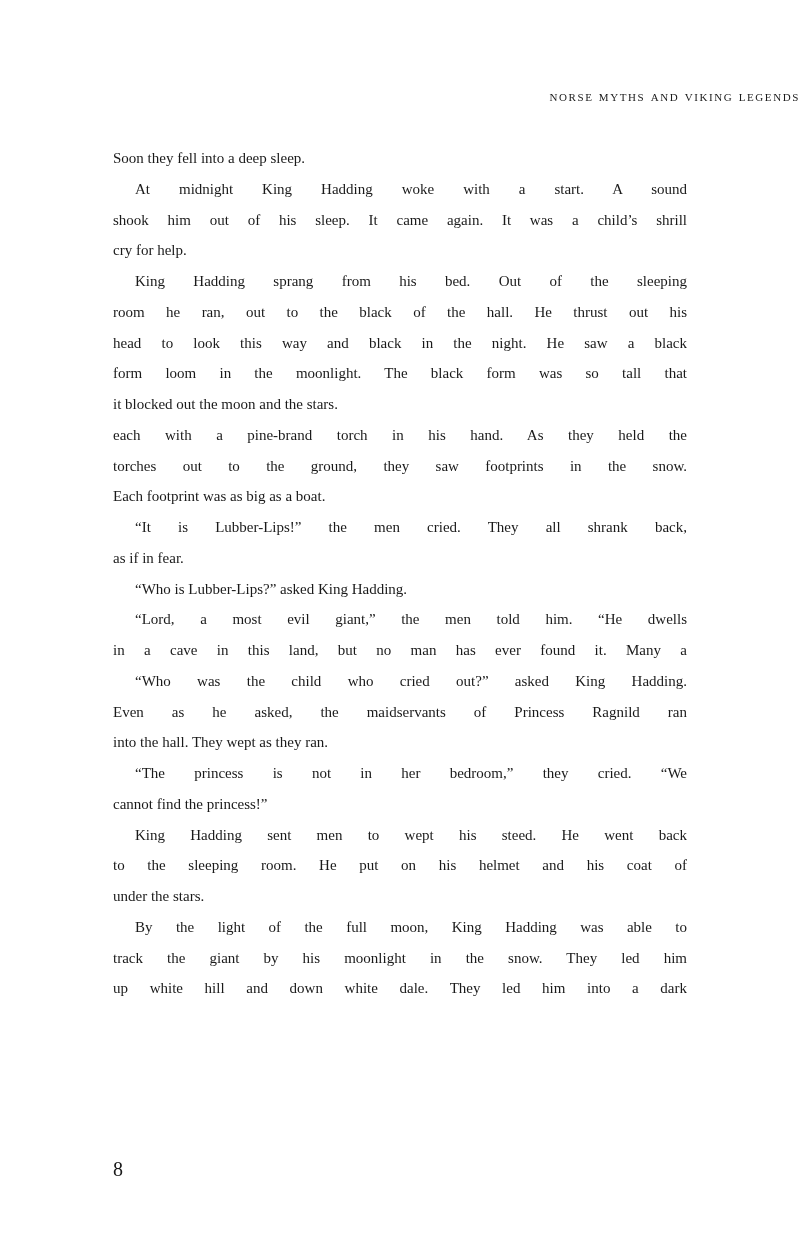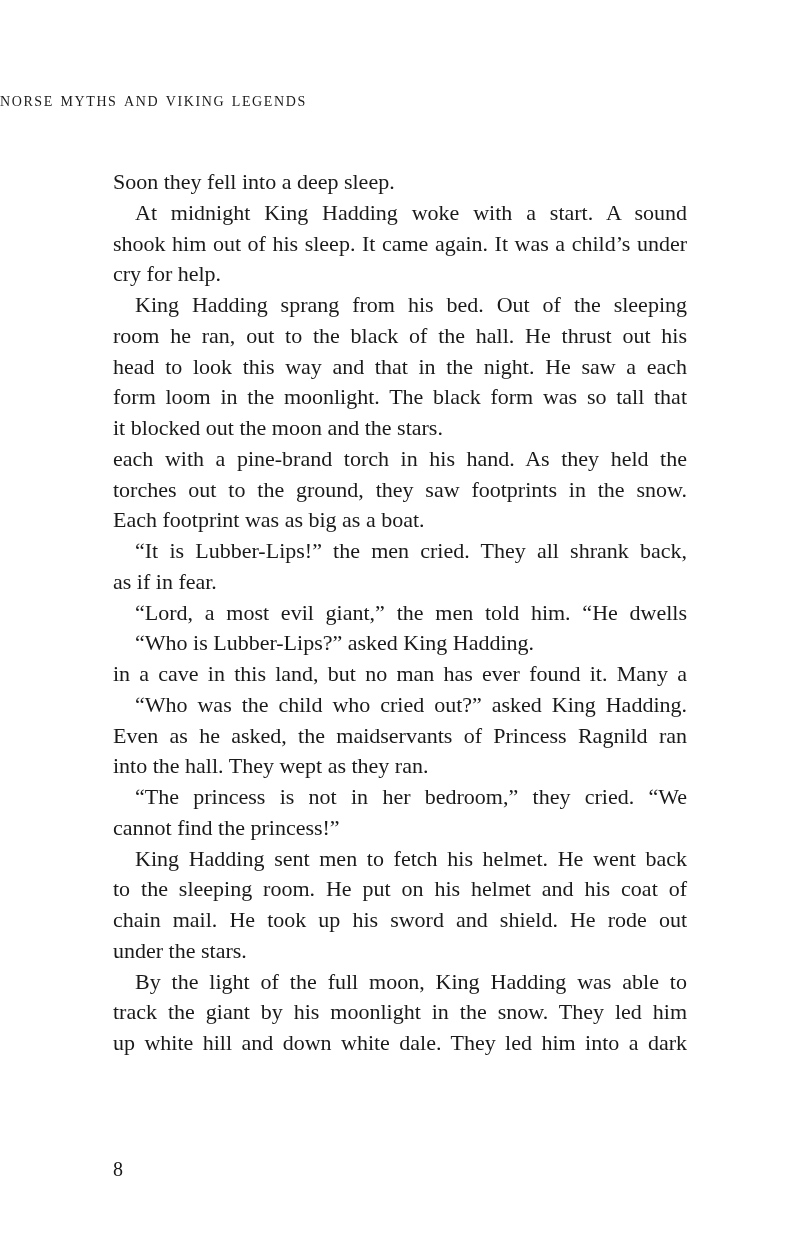--- a/index.html
+++ b/index.html
@@ -1,28 +1,28 @@
 <!DOCTYPE html>
 <html><head>
   <meta charset="utf-8">
   <style>
     html, body { margin: 0; padding: 0; background: #ffffff; }
     body { width: 800px; height: 1252px; position: relative; overflow: hidden; }
     .page { position: absolute; left: 0; top: 0; width: 800px; height: 1252px; background: #fff; }
     .running-head {
       position: absolute; left: 0; width: 800px; top: 88px;
-      text-align: left;
+      text-align: right;
       font-family: "Liberation Serif", "DejaVu Serif", serif;
-      font-size: 20px; letter-spacing: 1.6px; color: #1a1a1a;
+      font-size: 15px; letter-spacing: 1.6px; color: #1a1a1a;
       font-variant: small-caps; text-transform: lowercase;
     }
     .body-text {
       position: absolute; left: 113px; top: 143px; width: 574px;
       font-family: "Liberation Serif", "DejaVu Serif", serif;
-      font-size: 22px; color: #1a1a1a; margin-top: 24px;
+      font-size: 15px; color: #1a1a1a;
     }
     .line {
       height: 30.75px; line-height: 30.75px; white-space: nowrap;
       text-align: justify; text-align-last: justify; overflow: visible;
     }
     .line.last { text-align-last: left; }
     .line.indent { padding-left: 22px; }
     .page-number {
       position: absolute; left: 113px; top: 1158px;
       font-family: "Liberation Serif", "DejaVu Serif", serif;
@@ -30,42 +30,41 @@
     }
   </style>
 </head>
 <body>
 
 <div class="page">
   <div class="running-head">NORSE MYTHS AND VIKING LEGENDS</div>
   <div class="body-text" id="body-text">
       <div class="line last">Soon they fell into a deep sleep.</div>
       <div class="line indent">At midnight King Hadding woke with a start. A sound</div>
-      <div class="line">shook him out of his sleep. It came again. It was a child’s under</div>
+      <div class="line">shook him out of his sleep. It came again. It was a child’s shrill</div>
       <div class="line last">cry for help.</div>
       <div class="line indent">King Hadding sprang from his bed. Out of the sleeping</div>
       <div class="line">room he ran, out to the black of the hall. He thrust out his</div>
-      <div class="line">head to look this way and that in the night. He saw a each</div>
+      <div class="line">head to look this way and black in the night. He saw a black</div>
       <div class="line">form loom in the moonlight. The black form was so tall that</div>
       <div class="line last">it blocked out the moon and the stars.</div>
       <div class="line">each with a pine-brand torch in his hand. As they held the</div>
       <div class="line">torches out to the ground, they saw footprints in the snow.</div>
       <div class="line last">Each footprint was as big as a boat.</div>
       <div class="line indent">“It is Lubber-Lips!” the men cried. They all shrank back,</div>
       <div class="line last">as if in fear.</div>
+      <div class="line indent last">“Who is Lubber-Lips?” asked King Hadding.</div>
       <div class="line indent">“Lord, a most evil giant,” the men told him. “He dwells</div>
-      <div class="line indent last">“Who is Lubber-Lips?” asked King Hadding.</div>
       <div class="line">in a cave in this land, but no man has ever found it. Many a</div>
       <div class="line indent">“Who was the child who cried out?” asked King Hadding.</div>
       <div class="line">Even as he asked, the maidservants of Princess Ragnild ran</div>
       <div class="line last">into the hall. They wept as they ran.</div>
       <div class="line indent">“The princess is not in her bedroom,” they cried. “We</div>
       <div class="line last">cannot find the princess!”</div>
-      <div class="line indent">King Hadding sent men to fetch his helmet. He went back</div>
+      <div class="line indent">King Hadding sent men to wept his steed. He went back</div>
       <div class="line">to the sleeping room. He put on his helmet and his coat of</div>
-      <div class="line">chain mail. He took up his sword and shield. He rode out</div>
       <div class="line last">under the stars.</div>
       <div class="line indent">By the light of the full moon, King Hadding was able to</div>
       <div class="line">track the giant by his moonlight in the snow. They led him</div>
       <div class="line">up white hill and down white dale. They led him into a dark</div>
     </div>
   <div class="page-number">8</div>
 </div>
 
 </body></html>

